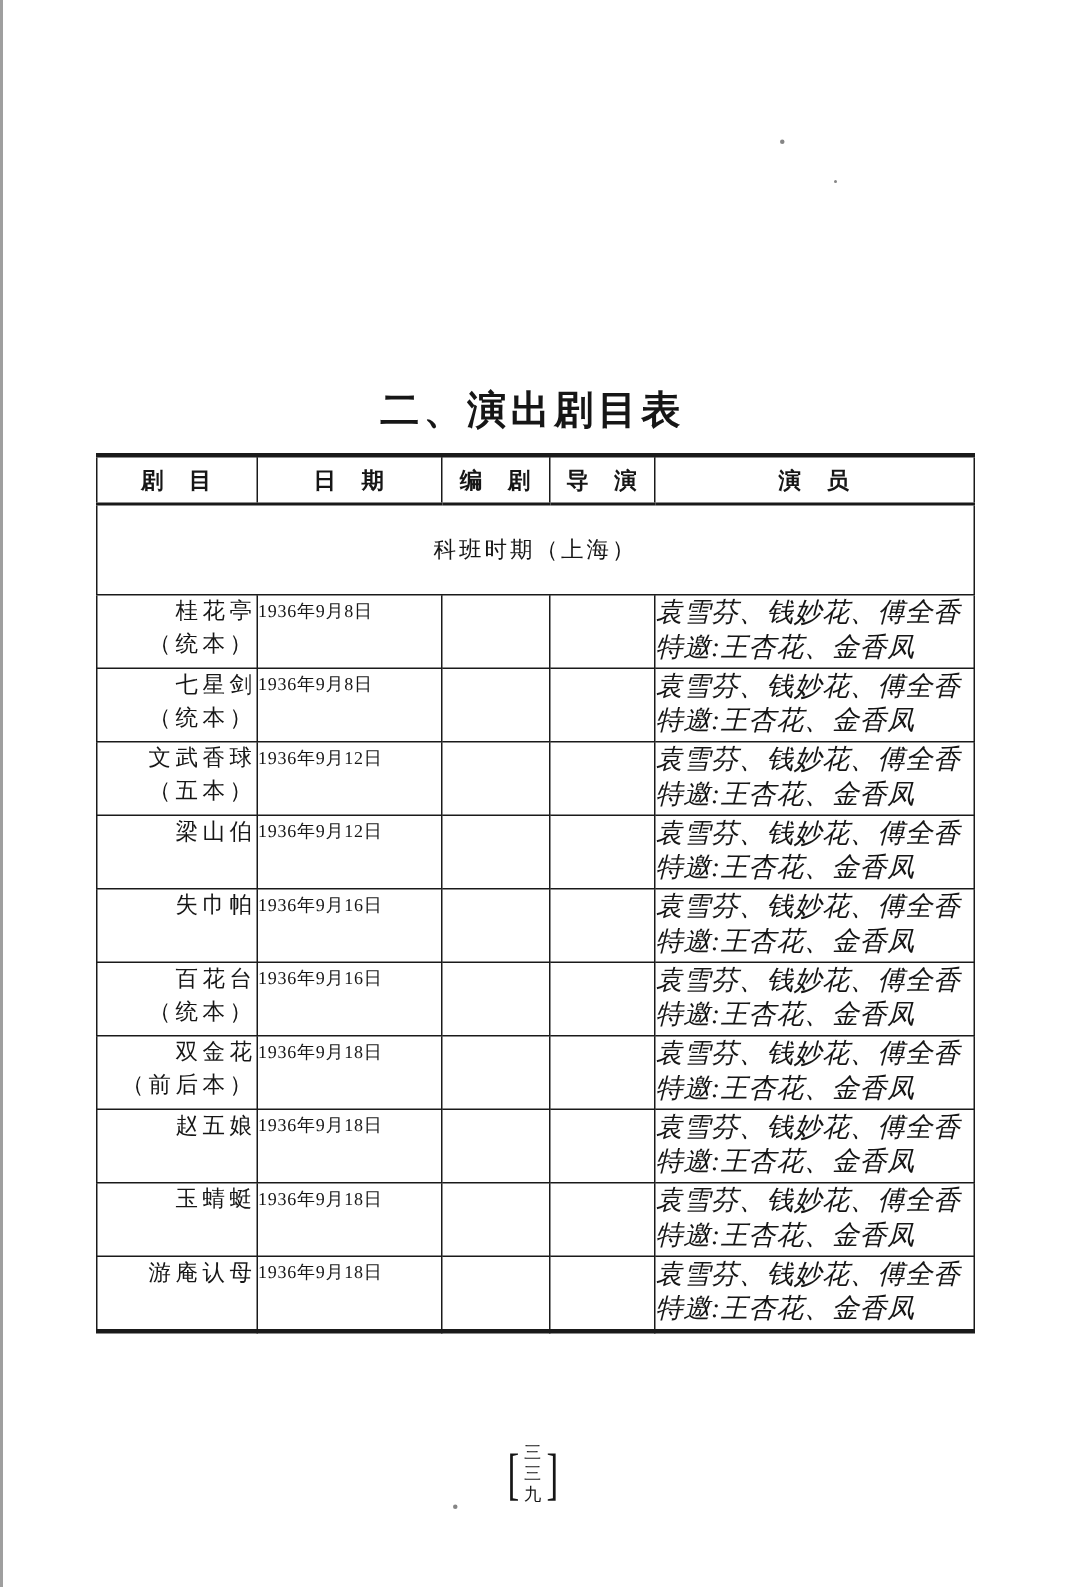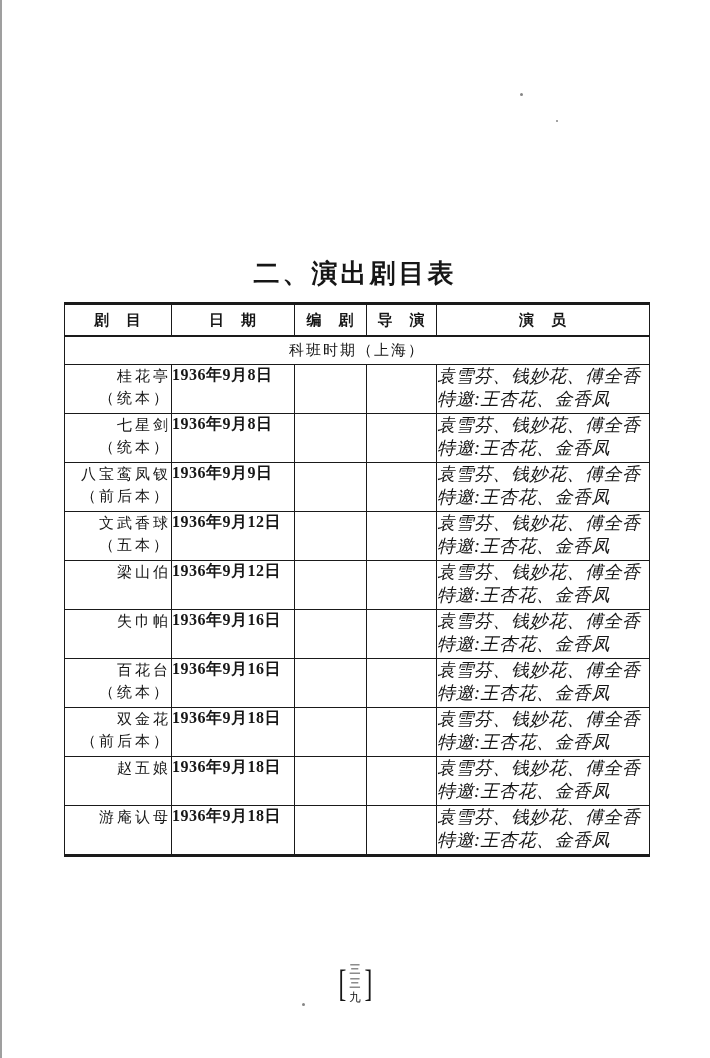--- a/index.html
+++ b/index.html
@@ -49,43 +49,42 @@
     font-size: 15px;
     font-weight: bold;
     letter-spacing: 1px;
   }
   tr.section-row td {
     border-bottom: 1.5px solid #1a1a1a;
     height: 27px;
     text-align: center;
     font-size: 15px;
     letter-spacing: 2px;
-    padding: 0;
+    padding: 16px;
     vertical-align: middle;
   }
   tr.body-row td {
     border: 1.5px solid #1a1a1a;
     height: 48px;
     padding: 0;
     vertical-align: top;
   }
   td.c-title {
     text-align: right;
     font-size: 15px;
     letter-spacing: 3px;
     line-height: 22px;
     padding-top: 6px;
   }
   td.c-date {
-    font-size: 16px;
+    font-size: 12px;
     line-height: 20px;
     padding: 8px 2px 0 9px;
     letter-spacing: 0.5px;
     white-space: nowrap;
-    font-weight: bold;
   }
   td.c-actors {
     font-size: 18px;
     line-height: 22.5px;
     padding: 5px 2px 0 8px;
     letter-spacing: 0.5px;
     font-style: italic;
   }
   .page-number {
     position: absolute;
@@ -165,33 +164,20 @@
       </td>
       <td class="c-date">1936年9月8日</td>
       <td></td>
       <td></td>
       <td class="c-actors">
         <div>袁雪芬、钱妙花、傅全香</div>
         <div>特邀:王杏花、金香凤</div>
       </td>
     </tr>
 
-    <tr class="body-row">
-      <td class="c-title">
-        <div>八宝鸾凤钗</div>
-        <div>（前后本）</div>
-      </td>
-      <td class="c-date">1936年9月9日</td>
-      <td></td>
-      <td></td>
-      <td class="c-actors">
-        <div>袁雪芬、钱妙花、傅全香</div>
-        <div>特邀:王杏花、金香凤</div>
-      </td>
-    </tr>
 
     <tr class="body-row">
       <td class="c-title">
         <div>文武香球</div>
         <div>（五本）</div>
       </td>
       <td class="c-date">1936年9月12日</td>
       <td></td>
       <td></td>
       <td class="c-actors">
@@ -264,20 +250,33 @@
       </td>
       <td class="c-date">1936年9月18日</td>
       <td></td>
       <td></td>
       <td class="c-actors">
         <div>袁雪芬、钱妙花、傅全香</div>
         <div>特邀:王杏花、金香凤</div>
       </td>
     </tr>
 
+    <tr class="body-row">
+      <td class="c-title">
+        <div>玉蜻蜓</div>
+        <div></div>
+      </td>
+      <td class="c-date">1936年9月18日</td>
+      <td></td>
+      <td></td>
+      <td class="c-actors">
+        <div>袁雪芬、钱妙花、傅全香</div>
+        <div>特邀:王杏花、金香凤</div>
+      </td>
+    </tr>
 
     <tr class="body-row">
       <td class="c-title">
         <div>游庵认母</div>
         <div></div>
       </td>
       <td class="c-date">1936年9月18日</td>
       <td></td>
       <td></td>
       <td class="c-actors">

